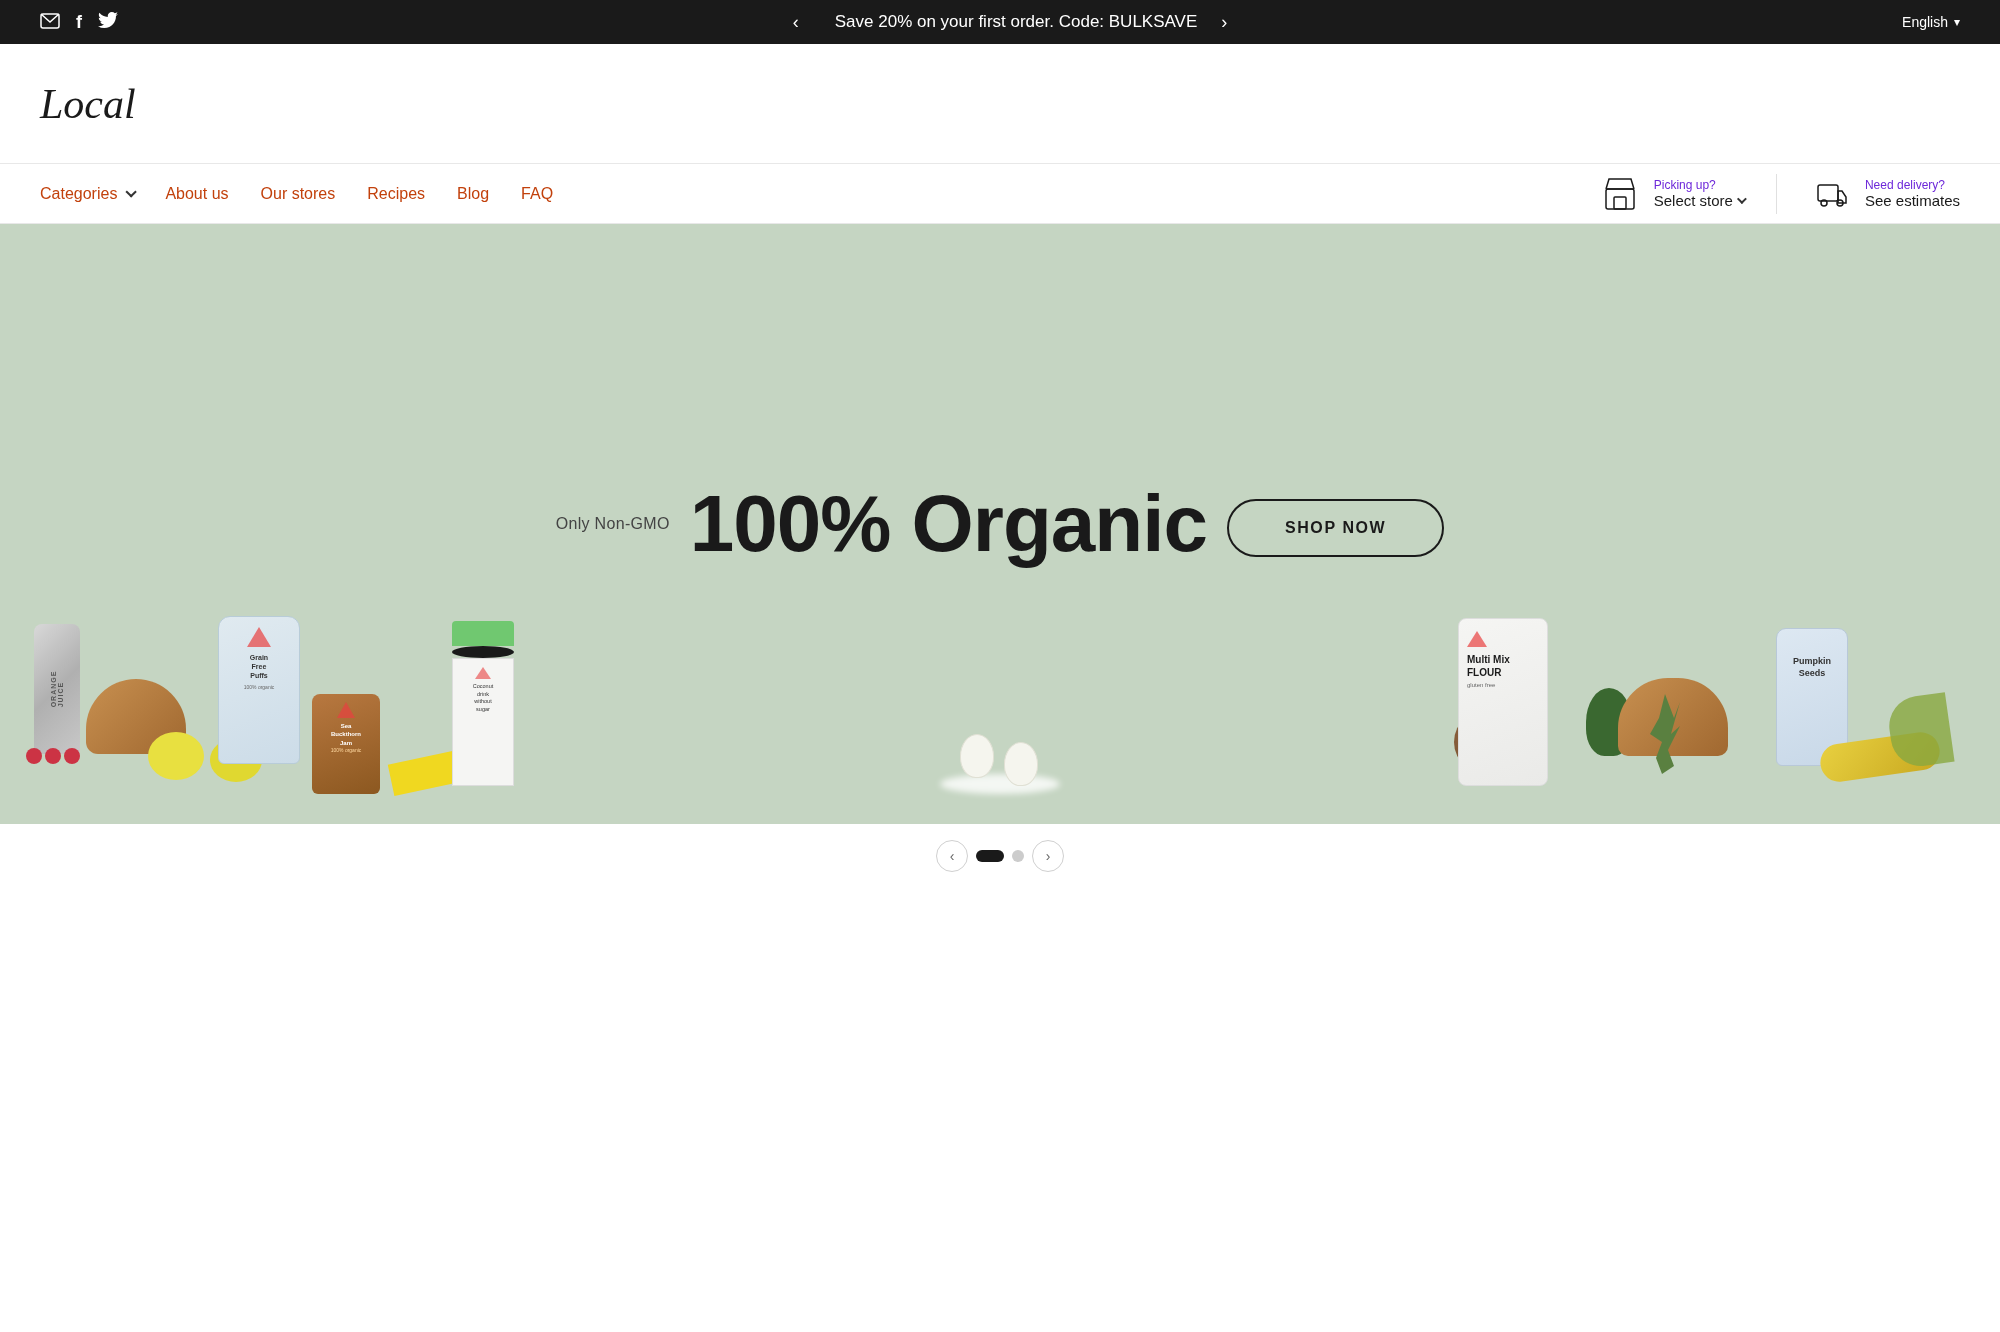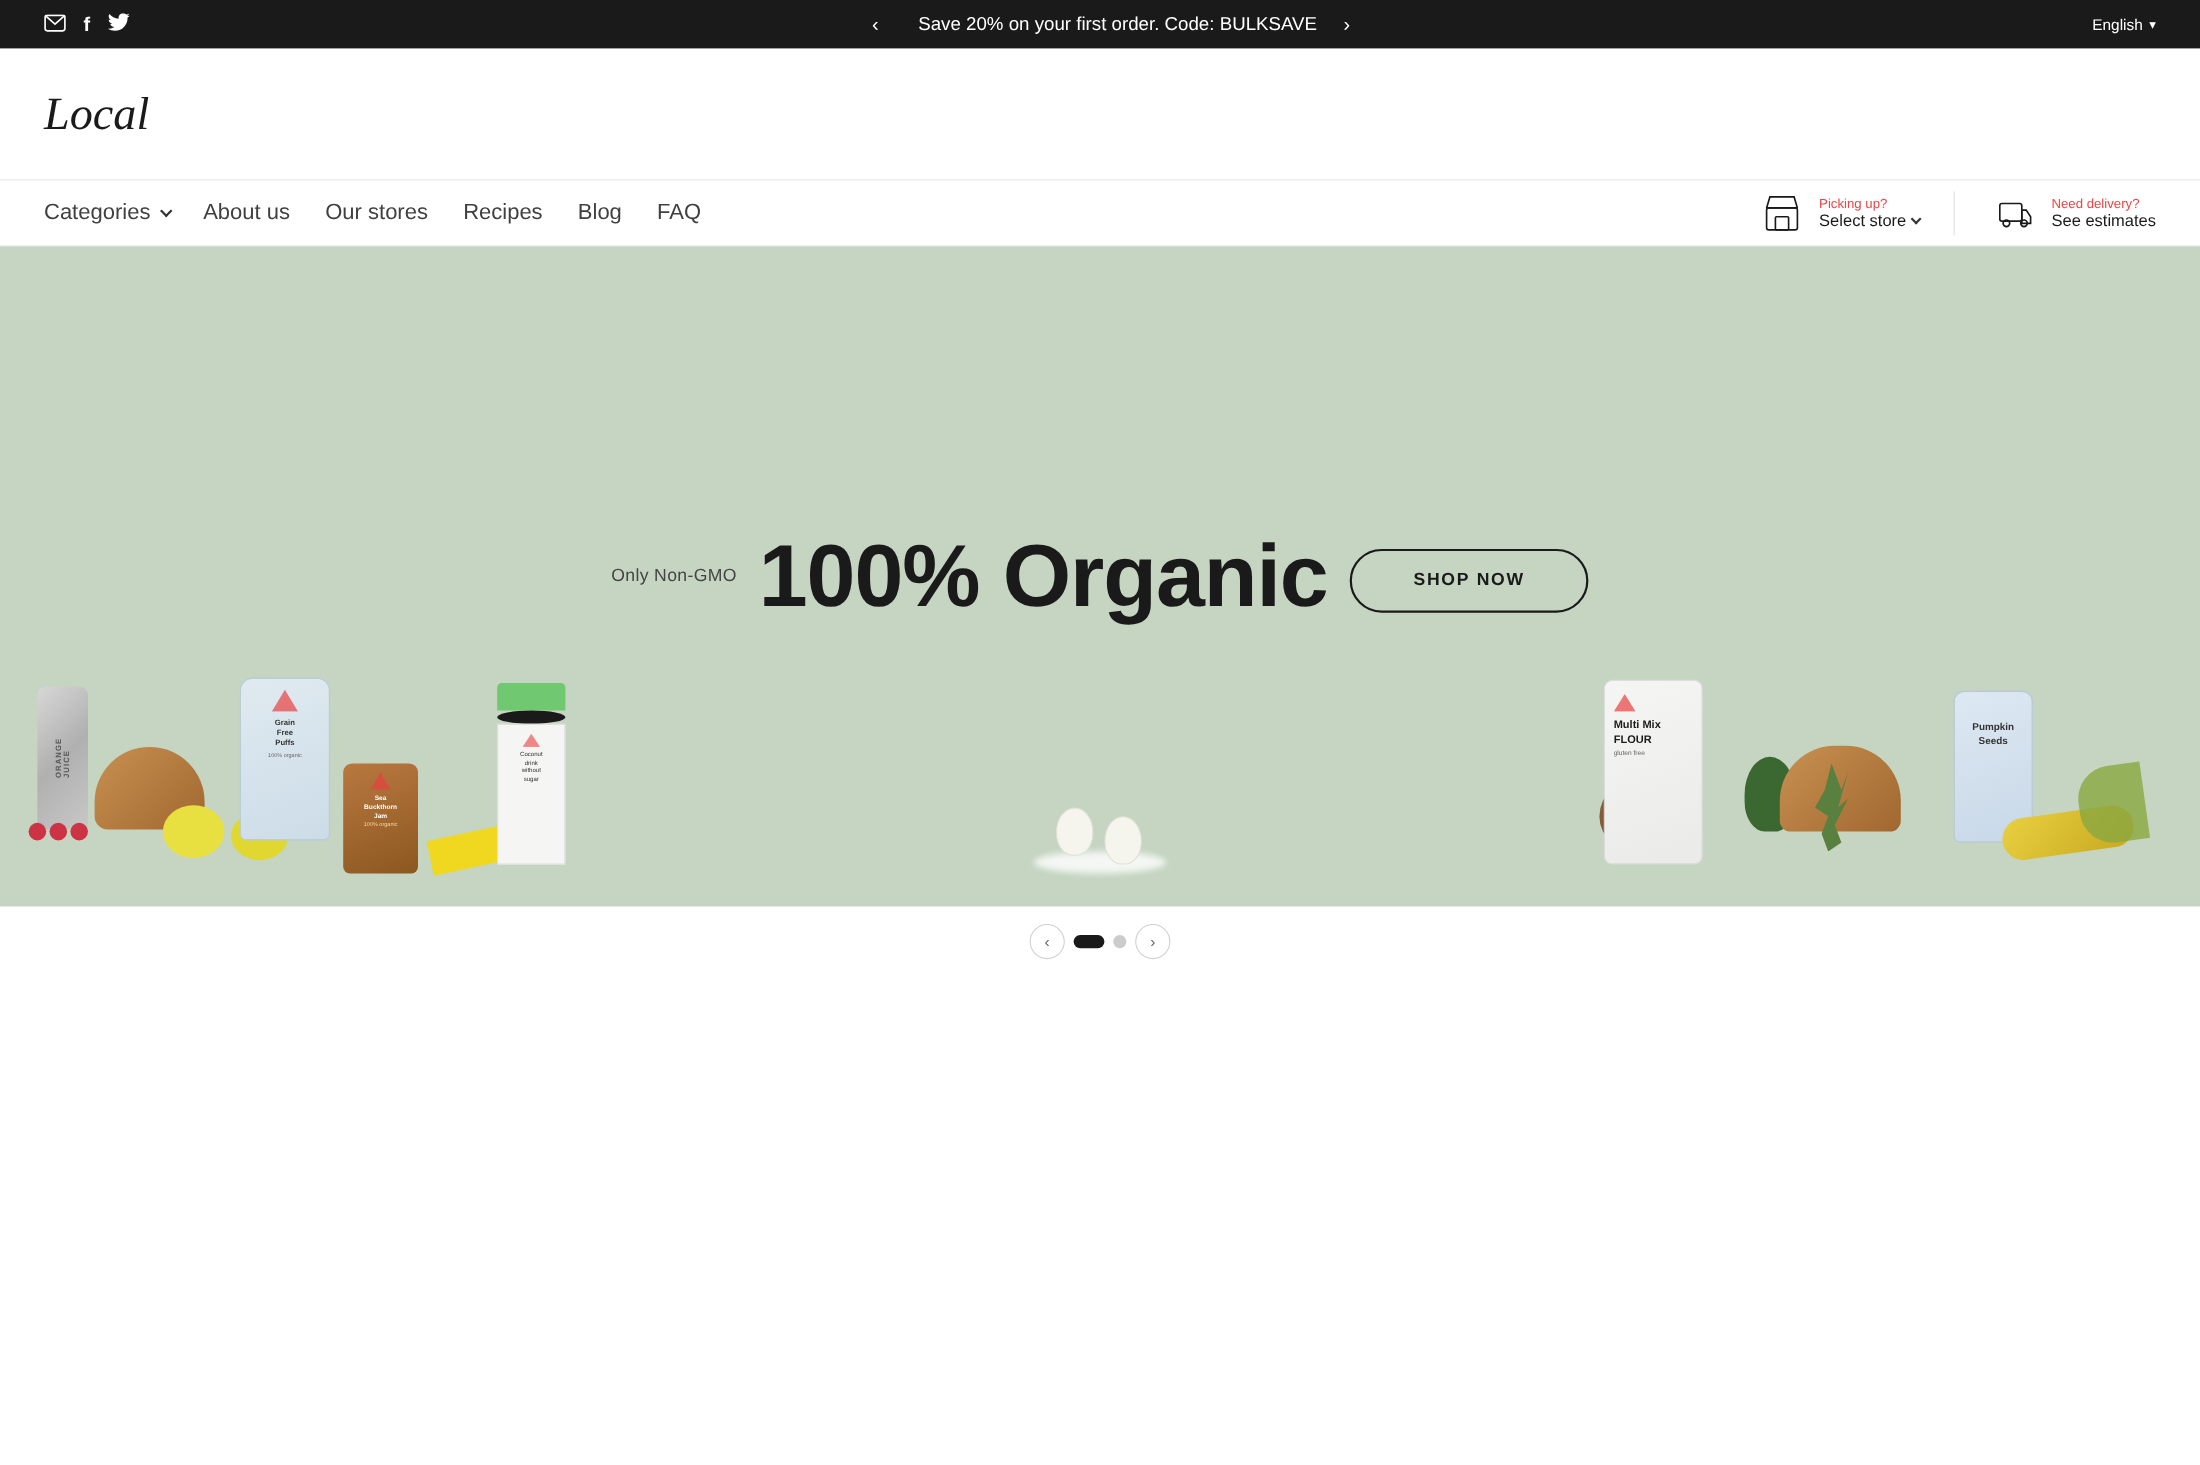--- a/index.html
+++ b/index.html
@@ -96,22 +96,22 @@
       border-bottom: 1px solid #e8e8e8;
       height: 60px;
     }
     .nav-left {
       display: flex;
       align-items: center;
       gap: 32px;
       flex: 1;
     }
     .nav-item {
-      font-size: 20px;
-      color: #404040;
+      font-size: 16px;
+      color: #c2410c;
       cursor: pointer;
       text-decoration: none;
       display: flex;
       align-items: center;
       gap: 4px;
       font-weight: 400;
       white-space: nowrap;
       padding: 18px 0;
     }
     .nav-right {
@@ -132,21 +132,21 @@
       align-items: center;
       justify-content: center;
       flex-shrink: 0;
     }
     .pickup-text, .delivery-text {
       display: flex;
       flex-direction: column;
     }
     .pickup-label, .delivery-label {
       font-size: 12px;
-      color: #ef4444;
+      color: #6d28d9;
       font-weight: 400;
     }
     .pickup-value, .delivery-value {
       font-size: 15px;
       color: #1a1a1a;
       font-weight: 500;
       display: flex;
       align-items: center;
       gap: 4px;
     }

